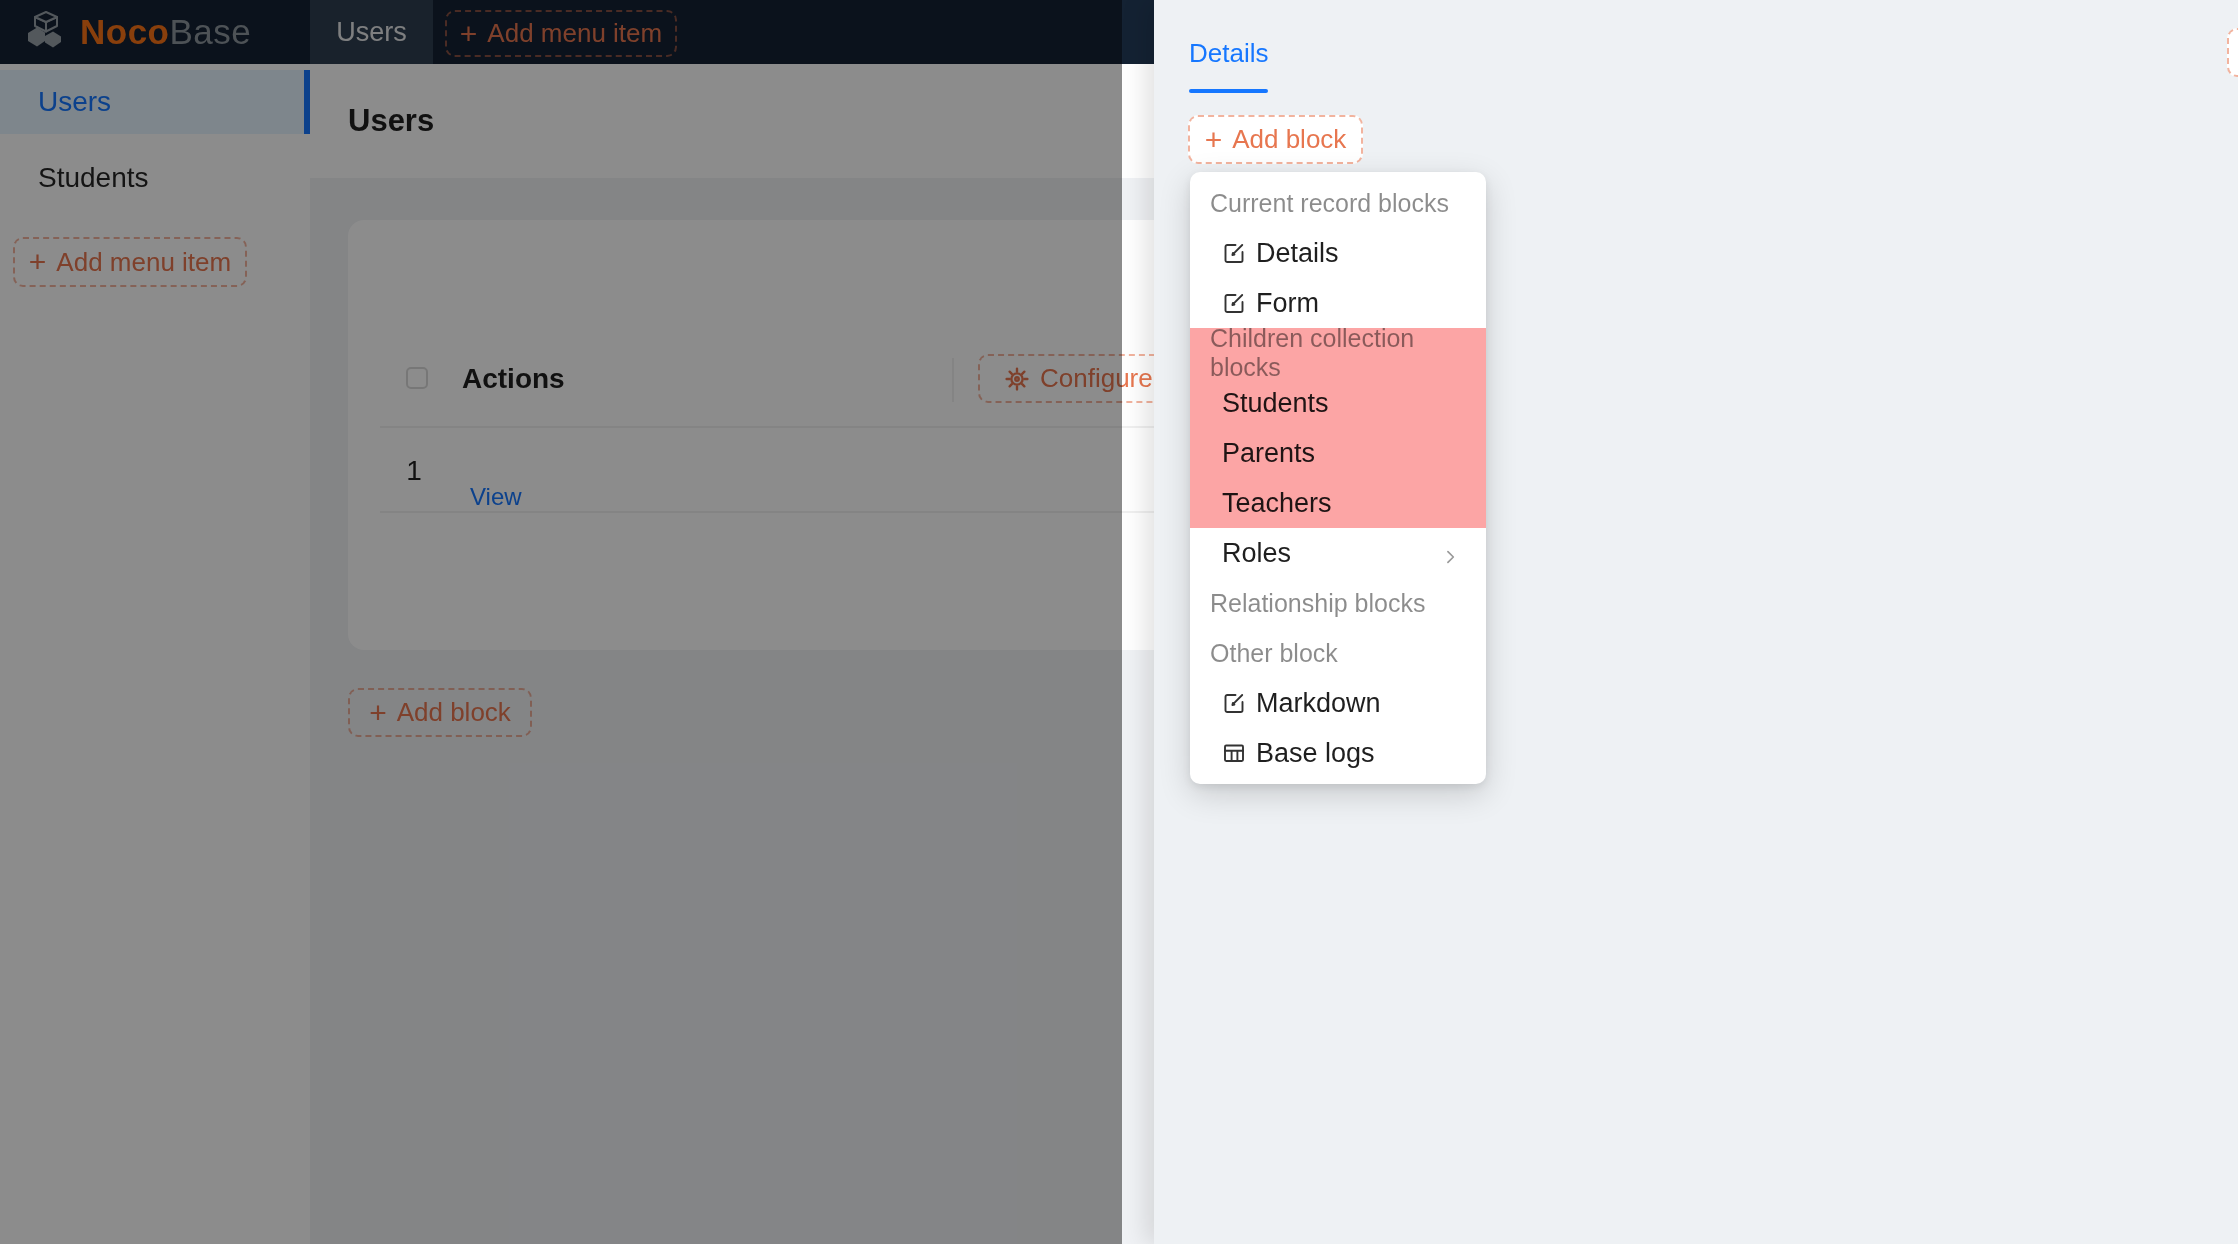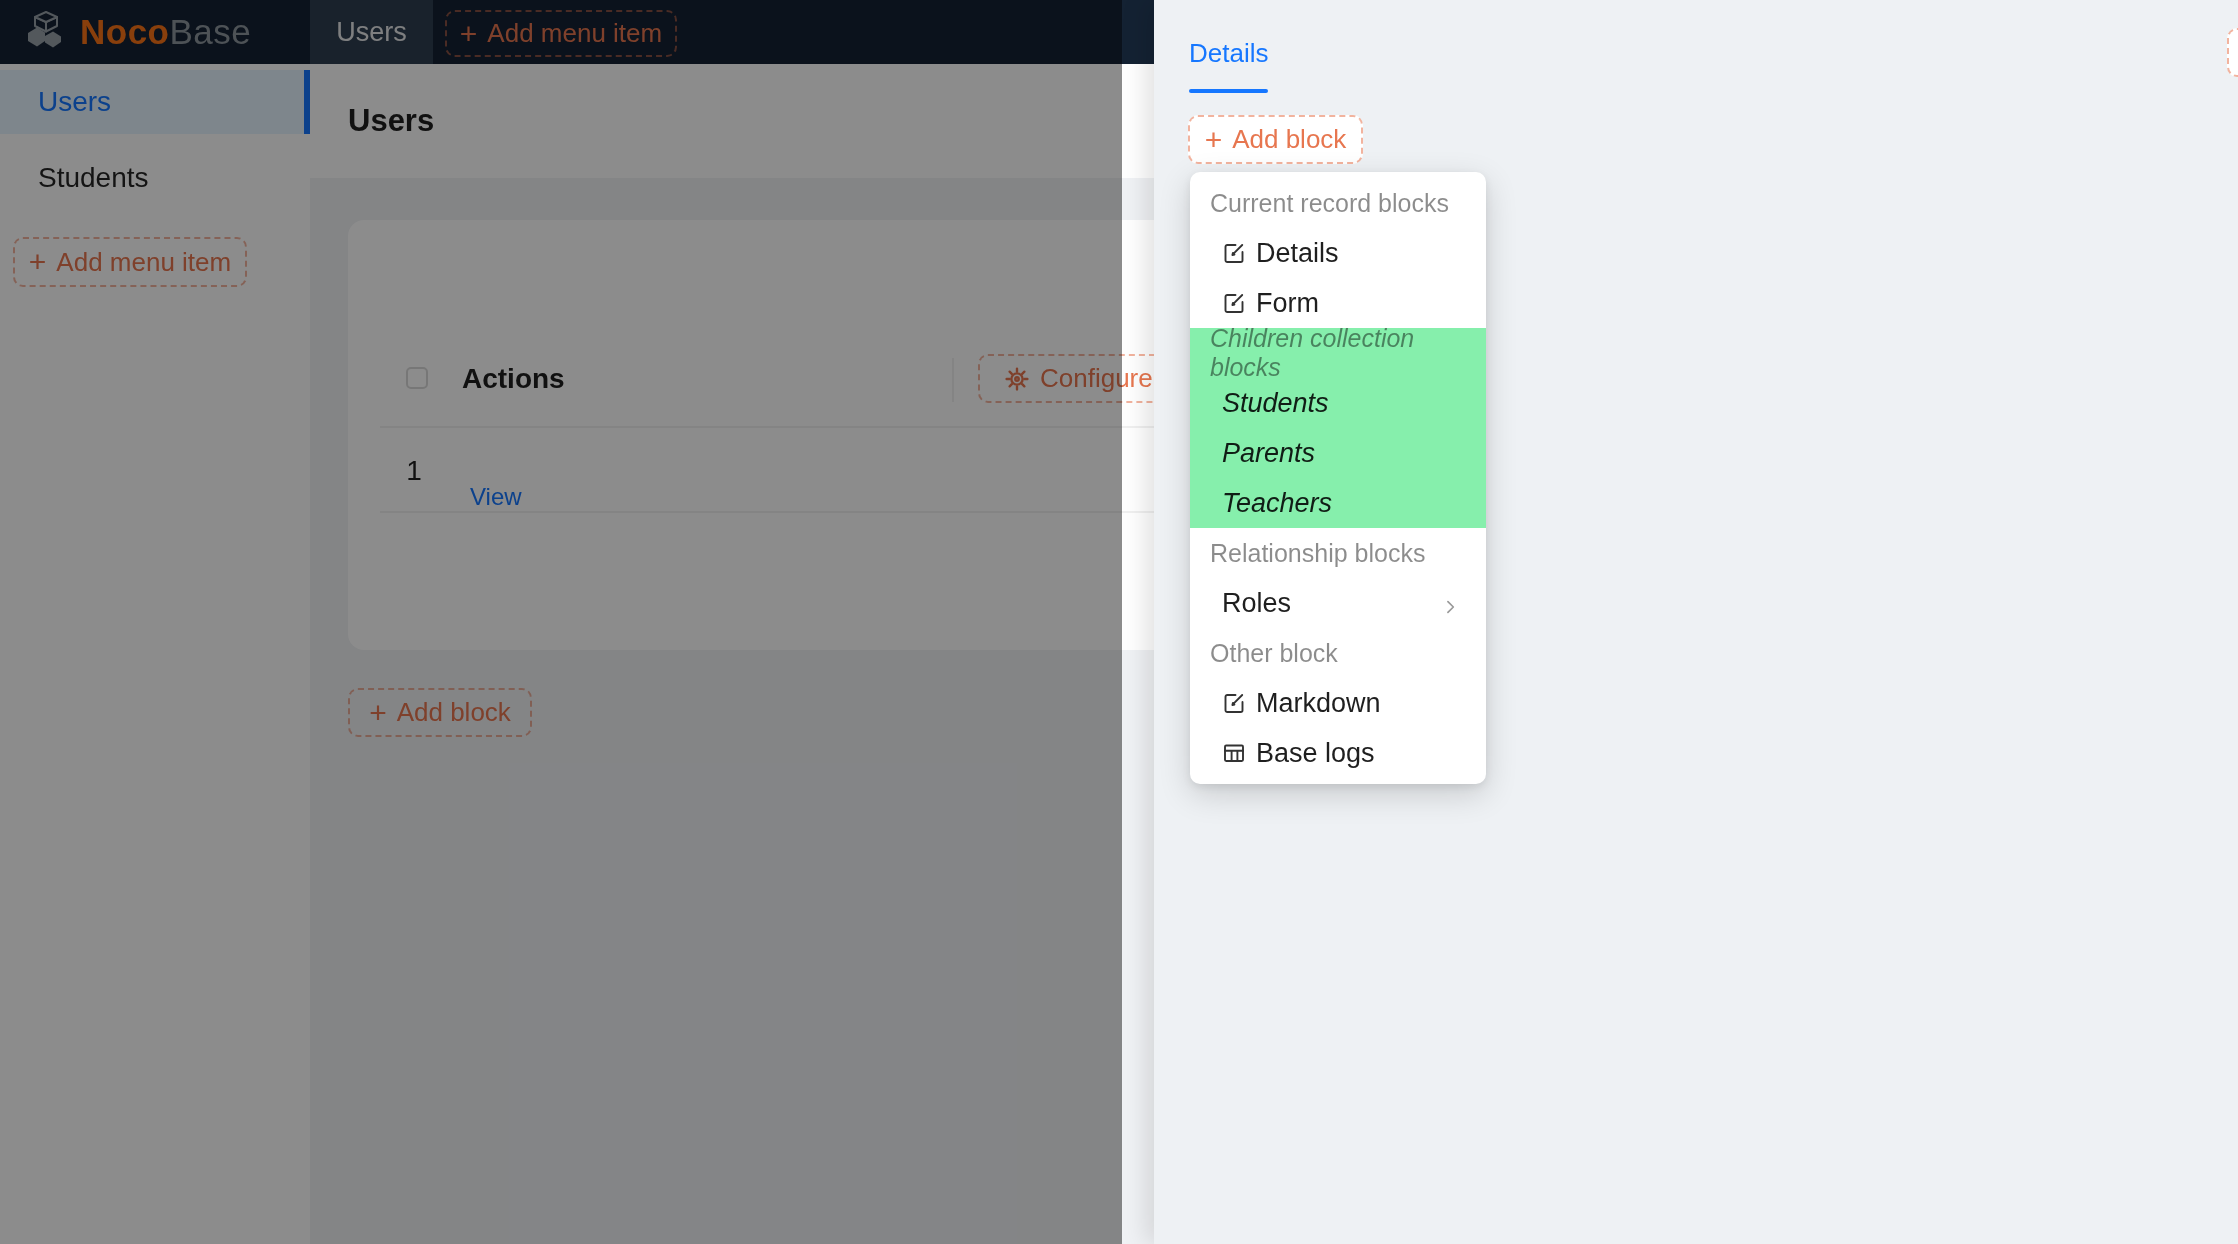--- a/index.html
+++ b/index.html
@@ -55,21 +55,21 @@
   .drawer-tab::after { content:""; display:block; height:4px; margin-top:20px; background:#1677ff; border-radius:2px; }
   .add-tab-btn { position:absolute; right:33px; top:28px; width:162px; height:49px; background:#fff; }
   .drawer-add-block { position:absolute; left:34px; top:115px; width:175px; height:49px; background:#fff; }
   
   .dropdown { position:absolute; left:36px; top:172px; width:296px; background:#fff; border-radius:10px;
     padding:6px 0; box-shadow:0 10px 32px rgba(0,0,0,.16), 0 3px 8px rgba(0,0,0,.08); }
   .menu-row { height:50px; display:flex; align-items:center; }
   .group-label { padding-left:20px; font-size:25px; color:rgba(0,0,0,.45); }
   .menu-item { padding-left:32px; font-size:27px; color:rgba(0,0,0,.88); cursor:pointer; position:relative; }
   .menu-item .mi { width:24px; height:24px; margin-right:10px; display:inline-flex; }
-  .group-hl { background:#86efac;font-style:italic; }
+  .group-hl { background:#fca5a5; }
   .chev { position:absolute; right:26px; top:15px; width:20px; height:20px; }
   svg.line-ic { stroke:#333; stroke-width:1.9; fill:none; stroke-linecap:round; stroke-linejoin:round; }
   svg.gear { stroke:#e7764f; stroke-width:2.2; fill:none; stroke-linecap:round; }
 </style>
 </head>
 <body>
 
 <div class="app-header">
   <div class="logo">
     <span>
@@ -174,29 +174,29 @@
         <span>Students</span>
       </div>
       <div class="menu-row menu-item">
         <span>Parents</span>
       </div>
       <div class="menu-row menu-item">
         <span>Teachers</span>
       </div>
     </div>
 
-    <div class="menu-row group-label">Relationship blocks</div>
     <div class="menu-row menu-item">
       <span>Roles</span>
       <span class="chev">
         <svg width="20" height="20" viewBox="0 0 24 24" fill="none" stroke="#999" stroke-width="2" stroke-linecap="round" stroke-linejoin="round">
             <path d="M9.5 5.5l6.5 6.5-6.5 6.5"></path>
           </svg>
       </span>
     </div>
+    <div class="menu-row group-label">Relationship blocks</div>
 
     <div class="menu-row group-label">Other block</div>
     <div class="menu-row menu-item">
       <span class="mi">
         <svg class="line-ic" width="24" height="24" viewBox="0 0 24 24">
           <path d="M20.5 11v8.2a1.8 1.8 0 0 1-1.8 1.8H5.3a1.8 1.8 0 0 1-1.8-1.8V5.8A1.8 1.8 0 0 1 5.3 4h8.2"></path>
           <path d="M10.8 13.4L20.2 4M10.4 14l.5-2 1.5 1.5z"></path>
         </svg>
         </span>
       <span>Markdown</span>

